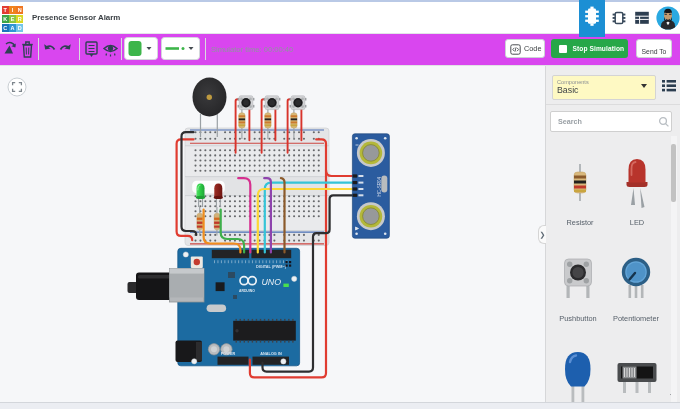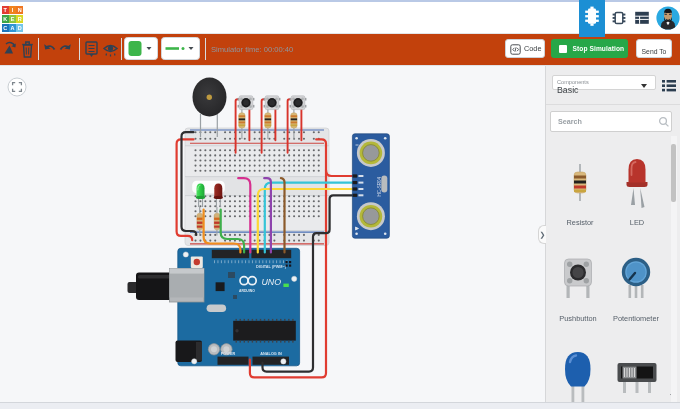--- a/index.html
+++ b/index.html
@@ -679,20 +679,21 @@
       <div style="background:#e23c32;color:#fff;font-size:5.5px;font-weight:bold;text-align:center;line-height:8.2px">T</div>
       <div style="background:#f0821e;color:#fff;font-size:5.5px;font-weight:bold;text-align:center;line-height:8.2px">I</div>
       <div style="background:#ef7622;color:#fff;font-size:5.5px;font-weight:bold;text-align:center;line-height:8.2px">N</div>
       <div style="background:#3fa547;color:#fff;font-size:5.5px;font-weight:bold;text-align:center;line-height:8.2px">K</div>
       <div style="background:#8cc63f;color:#fff;font-size:5.5px;font-weight:bold;text-align:center;line-height:8.2px">E</div>
       <div style="background:#d9d824;color:#fff;font-size:5.5px;font-weight:bold;text-align:center;line-height:8.2px">R</div>
       <div style="background:#1b75bb;color:#fff;font-size:5.5px;font-weight:bold;text-align:center;line-height:8.2px">C</div>
       <div style="background:#2f95d4;color:#fff;font-size:5.5px;font-weight:bold;text-align:center;line-height:8.2px">A</div>
       <div style="background:#72c5e8;color:#fff;font-size:5.5px;font-weight:bold;text-align:center;line-height:8.2px">D</div>
     </div>
+    <div class="abs" style="left:32px;top:0;height:31px;line-height:31px;font-size:7.9px;font-weight:bold;color:#3a3f44;">Presence Sensor Alarm</div>
 
     <div class="abs" style="left:579px;top:-2px;width:26px;height:37px;background:#1c8fd4;">
       <svg width="26" height="33" viewBox="0 0 26 33">
         <g fill="#ffffff">
           <rect x="9" y="8.6" width="8" height="15.2" rx="1.4"></rect>
           <rect x="11.4" y="6.6" width="3.2" height="2.4"></rect>
           <rect x="11.4" y="23.4" width="3.2" height="2.4"></rect>
           <rect x="6.2" y="10.6" width="3" height="2.3"></rect>
           <rect x="6.2" y="15.1" width="3" height="2.3"></rect>
           <rect x="6.2" y="19.6" width="3" height="2.3"></rect>
@@ -736,21 +737,21 @@
         <path d="M10.2 14.4 L13.8 14.4 L12.9 18.6 L11.1 18.6 Z" fill="#eceff1"></path>
         <ellipse cx="12" cy="9.4" rx="4" ry="5" fill="#c29a6e"></ellipse>
         <path d="M7.9 8 Q7.8 2.8 12 2.8 Q16.2 2.8 16.1 8 L15.5 6.4 Q13.9 7 12 7 Q10.1 7 8.5 6.4 Z" fill="#141518"></path>
         <path d="M8.2 10.8 Q8.8 14.8 12 15.4 Q15.2 14.8 15.8 10.8 Q16.5 14.6 14.5 16 L9.5 16 Q7.5 14.6 8.2 10.8 Z" fill="#1b1c1f"></path>
         <path d="M10 12.8 Q12 14.6 14 12.8 L13.7 15.2 L10.3 15.2 Z" fill="#1b1c1f"></path>
         <path d="M8.6 8.4 L10.9 8.4 M13.1 8.4 L15.4 8.4" stroke="#3a3b3f" stroke-width="1.1"></path>
       </g>
     </svg>
   </div>
 
-  <div class="abs" id="toolbar" style="left:0;top:33px;width:680px;height:33px;background:#c2410c;border-bottom:1px solid #e0e2e5;box-sizing:border-box;z-index:4">
+  <div class="abs" id="toolbar" style="left:0;top:33px;width:680px;height:33px;background:#d946ef;border-bottom:1px solid #e0e2e5;box-sizing:border-box;z-index:4">
     <svg class="abs" style="left:0;top:0" width="505" height="31" viewBox="0 0 505 31">
 
       <g stroke="#d9dbde" stroke-width="1">
         <line x1="38.5" y1="5" x2="38.5" y2="27"></line>
         <line x1="79.5" y1="5" x2="79.5" y2="27"></line>
         <line x1="121.5" y1="5" x2="121.5" y2="27"></line>
         <line x1="205.5" y1="5" x2="205.5" y2="27"></line>
       </g>
       <g fill="none" stroke="#2f4154" stroke-width="1.4">
 
@@ -805,21 +806,21 @@
       <div class="abs" style="left:8px;top:5.5px;width:8px;height:8px;background:#fff;border-radius:1px;"></div>
       <span class="abs" style="left:21.5px;top:0;height:19px;line-height:19px;font-size:6.6px;font-weight:bold;color:#fff;white-space:nowrap;letter-spacing:0.1px;">Stop Simulation</span>
     </div>
     <div class="abs" style="left:636px;top:6px;width:36px;height:19px;background:#fff;border:1px solid #ccd1d6;border-radius:3px;box-sizing:border-box;text-align:center;">
       <span style="font-size:6.8px;color:#3c4043;line-height:17px;">Send To</span>
     </div>
   </div>
 
   <div class="abs" id="panel" style="left:545px;top:65px;width:135px;height:337px;background:#ededee;border-left:1px solid #d6d7d9;box-sizing:border-box;z-index:3">
 
-    <div class="abs" style="left:6px;top:10px;width:104px;height:15px;background:#ffffff;border:1px solid #d4d4d4;border-radius:2px;box-sizing:border-box;">
+    <div class="abs" style="left:6px;top:10px;width:104px;height:25px;background:#fef9c3;border:1px solid #d4d4d4;border-radius:2px;box-sizing:border-box;">
       <div class="abs" style="left:4px;top:2.5px;font-size:5.6px;color:#8a8f94;">Components</div>
       <div class="abs" style="left:4px;top:9px;font-size:8.8px;color:#3f4448;">Basic</div>
       <div class="abs" style="left:88px;top:8px;width:0;height:0;border-left:3.6px solid transparent;border-right:3.6px solid transparent;border-top:4.6px solid #333;"></div>
     </div>
 
     <svg class="abs" style="left:115px;top:14px" width="16" height="14" viewBox="0 0 16 14">
       <g fill="#2c3e50">
         <rect x="1" y="1" width="3" height="2.6"></rect>
           <rect x="5.6" y="1" width="9.4" height="2.6"></rect>
         <rect x="1" y="5.4" width="3" height="2.6"></rect>

